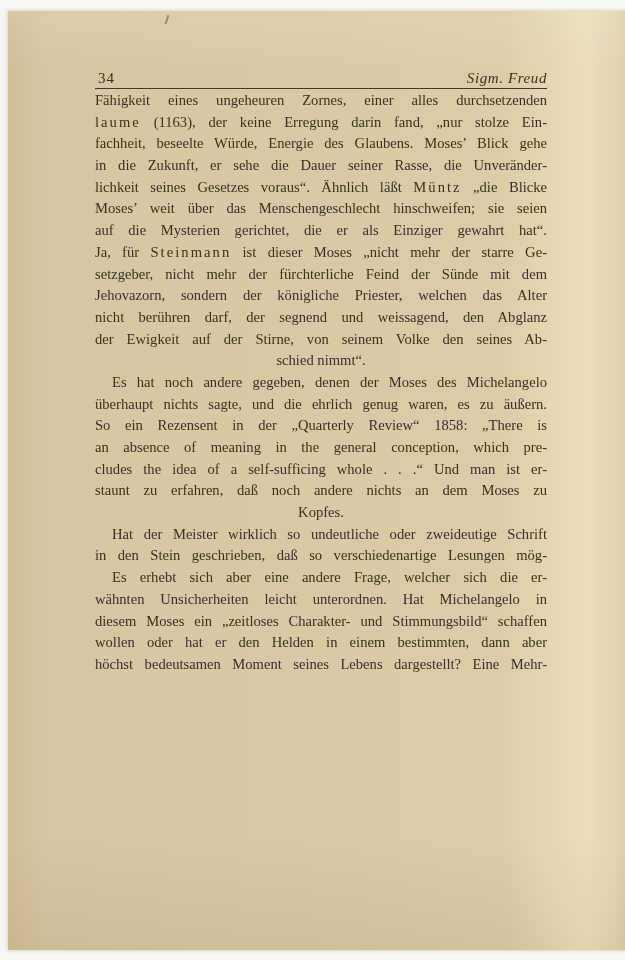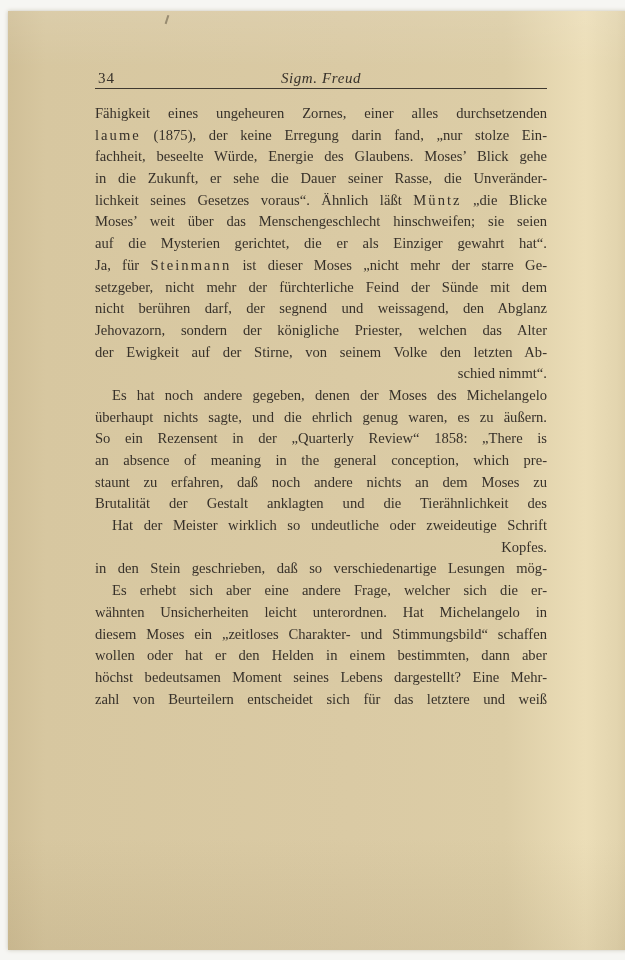--- a/index.html
+++ b/index.html
@@ -56,85 +56,84 @@
     left: 3px;
     bottom: 1px;
     font-size: 15px;
     letter-spacing: 0.06em;
   }
   .runhead {
     position: absolute;
     left: 0;
     right: 0;
     bottom: 1px;
-    text-align: center;
+    text-align: right;
     font-style: italic;
     font-size: 15px;
     letter-spacing: 0.04em;
     margin-top: 9px;
   }
   .bodytext {
-    margin-top: 14px;
+    margin-top: 1px;
     font-size: 14.6px;
   }
   .line {
     height: 21.7px;
     line-height: 21.7px;
     white-space: normal;
     overflow: visible;
   }
   .just {
     text-align: justify;
     text-align-last: justify;
   }
   .plain {
-    text-align: right;
+    text-align: center;
   }
   .indent {
     padding-left: 17px;
   }
   .it { }
   .spc { letter-spacing: 0.14em; }
 </style>
 </head>
 <body>
 
 <div class="scan">
   <div class="paper">
     <div class="scan-mark"></div>
     <div class="textblock">
       <div class="header">
         <span class="pagenum">34</span>
         <span class="runhead">Sigm. Freud</span>
       </div>
       <div class="bodytext">
           <div class="line just"><span>Fähigkeit eines ungeheuren Zornes, einer alles durchsetzenden</span></div>
-          <div class="line just"><span class="spc">laume</span><span> (1875), der keine Erregung darin fand, „nur stolze Ein-</span></div>
+          <div class="line just"><span class="spc">laume</span><span> (1163), der keine Erregung darin fand, „nur stolze Ein-</span></div>
           <div class="line just"><span>fachheit, beseelte Würde, Energie des Glaubens. Moses’ Blick gehe</span></div>
           <div class="line just"><span>in die Zukunft, er sehe die Dauer seiner Rasse, die Unveränder-</span></div>
           <div class="line just"><span>lichkeit seines Gesetzes voraus“. Ähnlich läßt </span><span class="spc">Müntz</span><span> „die Blicke</span></div>
           <div class="line just"><span>Moses’ weit über das Menschengeschlecht hinschweifen; sie seien</span></div>
           <div class="line just"><span>auf die Mysterien gerichtet, die er als Einziger gewahrt hat“.</span></div>
           <div class="line just"><span>Ja, für </span><span class="spc">Steinmann</span><span> ist dieser Moses „nicht mehr der starre Ge-</span></div>
           <div class="line just"><span>setzgeber, nicht mehr der fürchterliche Feind der Sünde mit dem</span></div>
+          <div class="line just"><span>Jehovazorn, sondern der königliche Priester, welchen das Alter</span></div>
           <div class="line just"><span>nicht berühren darf, der segnend und weissagend, den Abglanz</span></div>
-          <div class="line just"><span>Jehovazorn, sondern der königliche Priester, welchen das Alter</span></div>
-          <div class="line just"><span>der Ewigkeit auf der Stirne, von seinem Volke den letzten Ab-</span></div>
+          <div class="line just"><span>der Ewigkeit auf der Stirne, von seinem Volke den seines Ab-</span></div>
           <div class="line plain"><span>schied nimmt“.</span></div>
           <div class="line just indent"><span>Es hat noch andere gegeben, denen der Moses des Michelangelo</span></div>
           <div class="line just"><span>überhaupt nichts sagte, und die ehrlich genug waren, es zu äußern.</span></div>
           <div class="line just"><span>So ein Rezensent in der „Quarterly Review“ 1858: „</span><span class="it">There is</span></div>
           <div class="line just"><span class="it">an absence of meaning in the general conception, which pre-</span></div>
+          <div class="line just"><span class="it">cludes the idea of a self-sufficing whole . . .</span><span>“ Und man ist er-</span></div>
           <div class="line just"><span>staunt zu erfahren, daß noch andere nichts an dem Moses zu</span></div>
-          <div class="line just"><span>Brutalität der Gestalt anklagten und die Tierähnlichkeit des</span></div>
+          <div class="line plain"><span>Kopfes.</span></div>
           <div class="line just indent"><span>Hat der Meister wirklich so undeutliche oder zweideutige Schrift</span></div>
-          <div class="line plain"><span>Kopfes.</span></div>
           <div class="line just"><span>in den Stein geschrieben, daß so verschiedenartige Lesungen mög-</span></div>
           <div class="line just indent"><span>Es erhebt sich aber eine andere Frage, welcher sich die er-</span></div>
           <div class="line just"><span>wähnten Unsicherheiten leicht unterordnen. Hat Michelangelo in</span></div>
           <div class="line just"><span>diesem Moses ein „zeitloses Charakter- und Stimmungsbild“ schaffen</span></div>
           <div class="line just"><span>wollen oder hat er den Helden in einem bestimmten, dann aber</span></div>
           <div class="line just"><span>höchst bedeutsamen Moment seines Lebens dargestellt? Eine Mehr-</span></div>
-          <div class="line just"><span>zahl von Beurteilern entscheidet sich für das letztere und weiß</span></div>
         </div>
     </div>
   </div>
 </div>
 
 </body></html>

